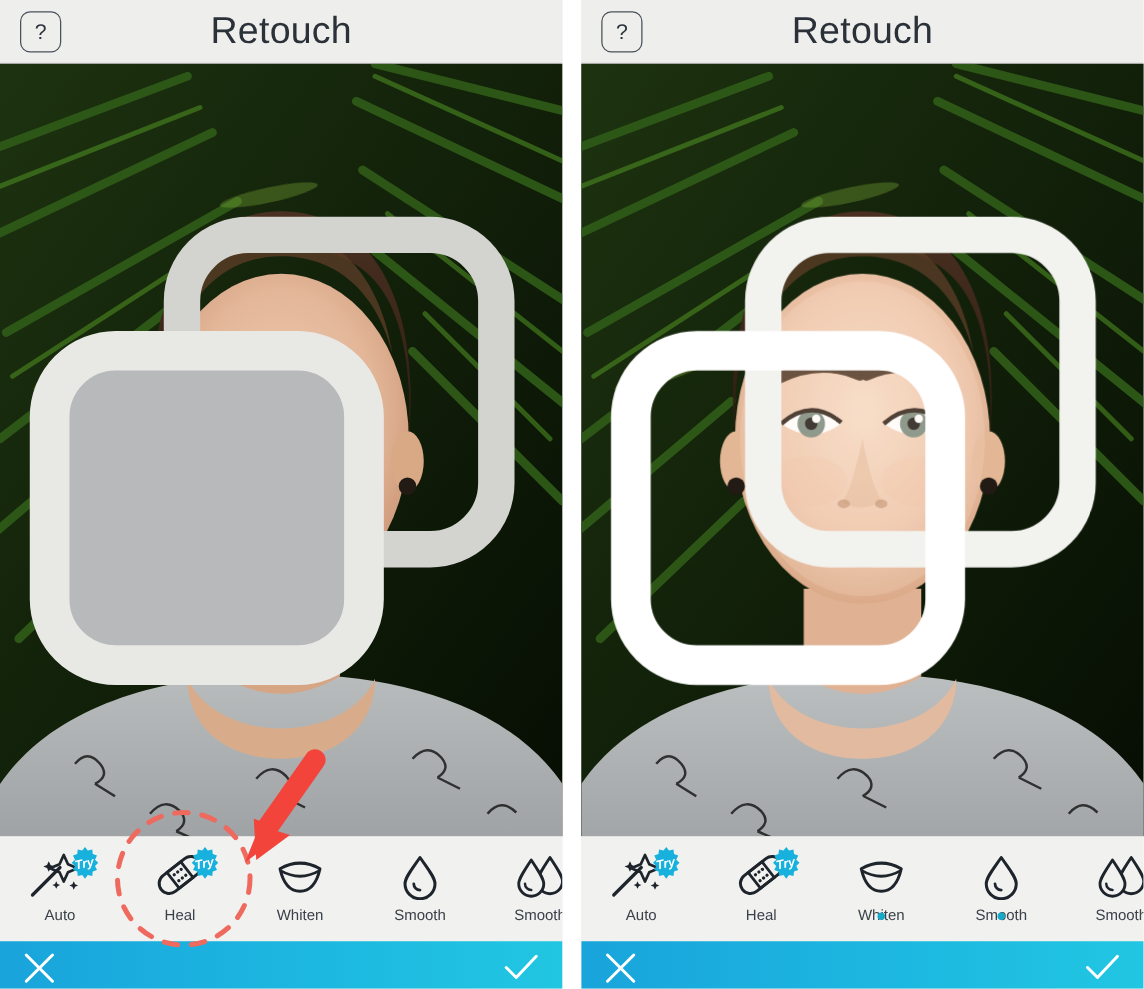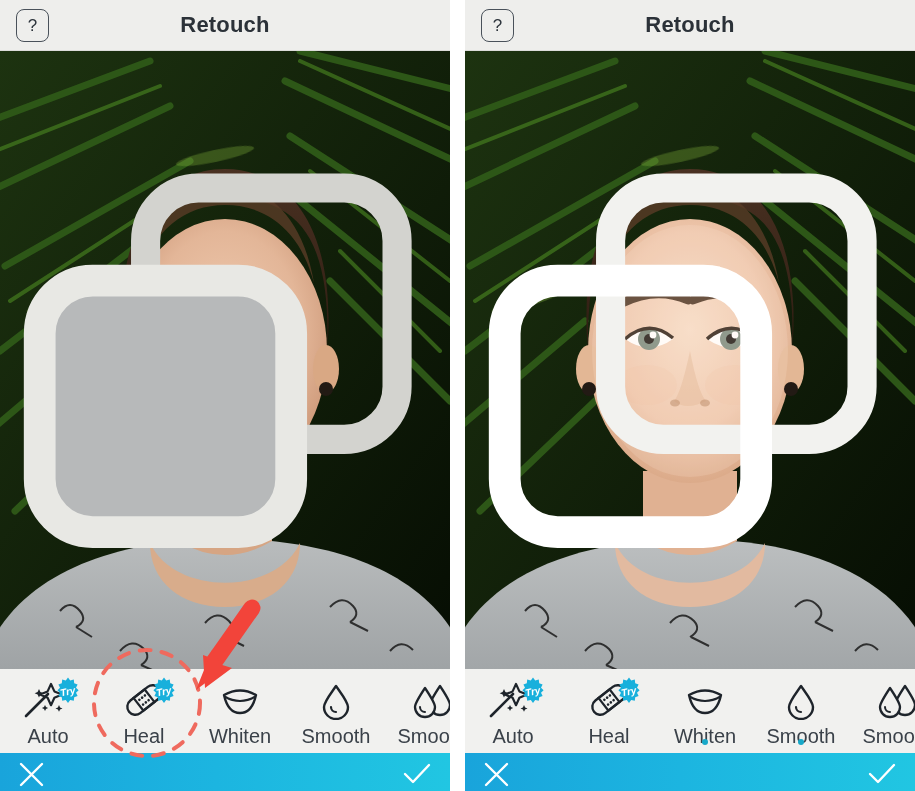--- a/index.html
+++ b/index.html
@@ -19,42 +19,42 @@
     position:relative;height:50px;background:#eeeeec;
     display:flex;align-items:center;justify-content:center;
     border-bottom:1px solid #dcdcda;
   }
   .help-btn{
     position:absolute;left:16px;top:9px;width:31px;height:31px;
     border:1.6px solid #49515a;border-radius:8px;
     display:flex;align-items:center;justify-content:center;
     font-size:17px;color:#2c333b;background:transparent;
   }
-  .title{font-size:22px;color:#2b3138;letter-spacing:.2px;font-weight:700;}
+  .title{font-size:30px;color:#2b3138;letter-spacing:.2px;font-weight:400;}
 
   
   .photo{position:relative;height:618px;overflow:hidden;background:#0a1205;}
   .photo svg{position:absolute;inset:0;width:100%;height:100%;display:block;}
 
   .undo-row{position:absolute;left:14px;bottom:14px;display:flex;gap:30px;z-index:6;}
   .layers-ic{position:absolute;right:16px;bottom:12px;z-index:6;}
 
   
   .tools{
     position:relative;height:80px;background:#f1f1ef;
     display:flex;align-items:flex-start;padding-top:4px;
     overflow:hidden;
   }
   .tool{
     position:relative;width:96px;flex:0 0 96px;
     display:flex;flex-direction:column;align-items:center;justify-content:flex-start;
     padding-top:6px;
   }
   .tool .gly{position:relative;height:42px;display:flex;align-items:center;justify-content:center;width:100%;}
-  .tool .lbl{font-size:20px;color:#3a4149;margin-top:4px;white-space:nowrap;}
+  .tool .lbl{font-size:12px;color:#3a4149;margin-top:4px;white-space:nowrap;}
   .try{
     position:absolute;right:14px;top:-2px;width:28px;height:28px;
     display:flex;align-items:center;justify-content:center;
   }
   .try span{
     position:relative;z-index:2;color:#fff;font-size:10px;font-style:italic;font-weight:700;
     transform:rotate(-12deg);
   }
   .dot{
     position:absolute;bottom:3px;left:50%;transform:translateX(-50%);

